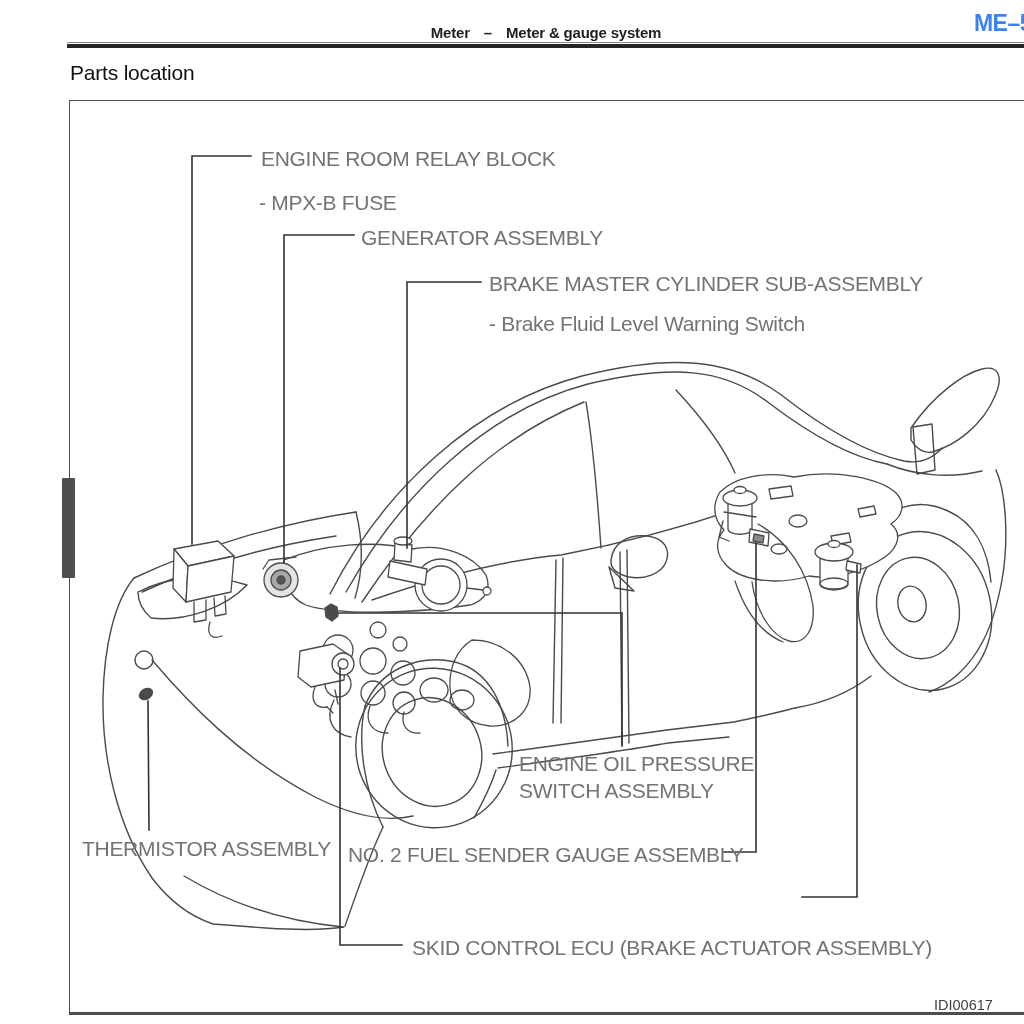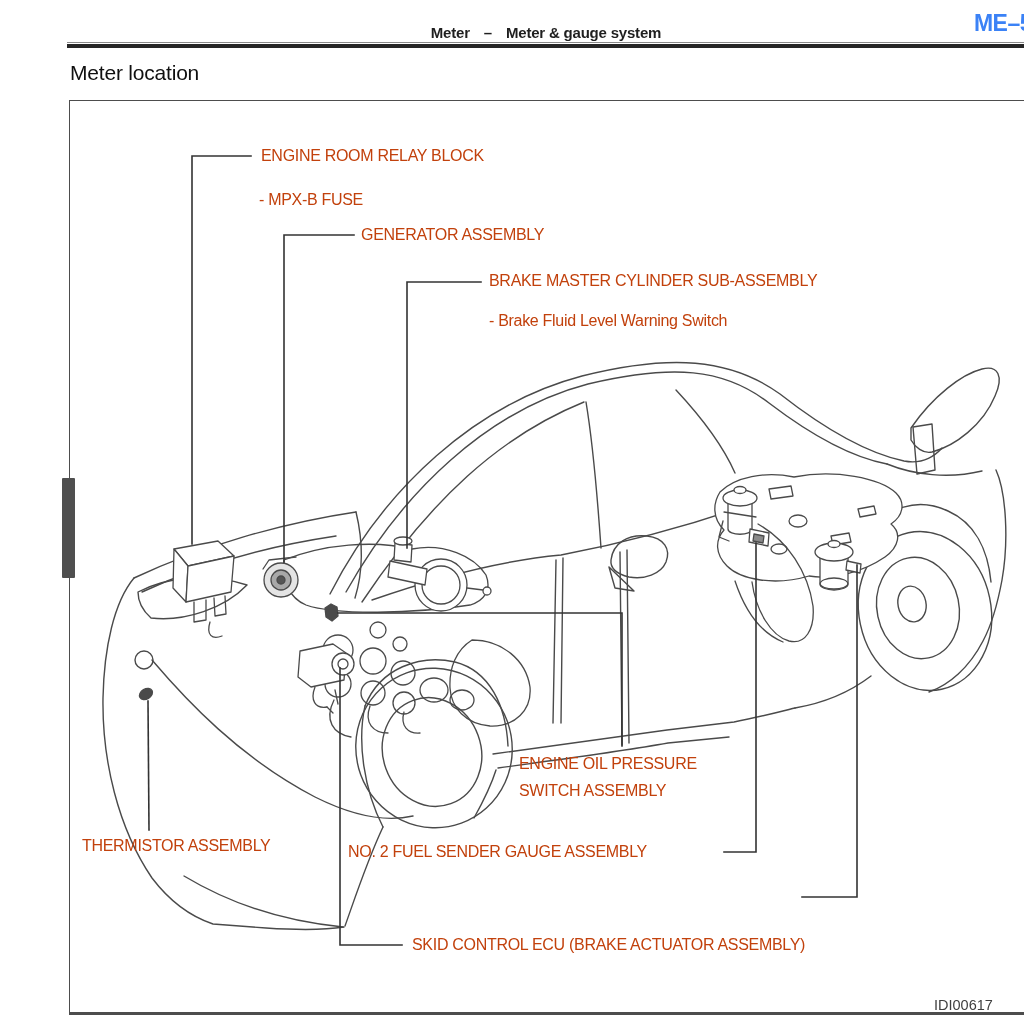--- a/index.html
+++ b/index.html
@@ -22,21 +22,21 @@
   }
   .frame{
     position:absolute;left:35px;top:100px;width:956px;height:915px;
     border:1.5px solid #4d4d4d;border-bottom-width:3px;background:#ffffff;box-sizing:border-box;
   }
   .scroll-thumb{
     position:absolute;left:28px;top:478px;width:13px;height:100px;background:#4f4f4f;border-radius:1px;
   }
   svg.art{position:absolute;left:0;top:0;width:1024px;height:1024px;}
   .lbl{
-    position:absolute;white-space:nowrap;font-size:16px;letter-spacing:-0.3px;color:#c2410c;
+    position:absolute;white-space:nowrap;font-size:21px;letter-spacing:-0.3px;color:#737373;
   }
   .lbl.twoline{line-height:27px;}
   .fig-code{
     position:absolute;left:900px;top:997px;width:80px;
     font-size:14.5px;color:#3f3f3f;letter-spacing:0px;
   }
 </style>
 </head>
 <body>
 
@@ -44,21 +44,21 @@
 
   <div class="hdr-center">
     <span>Meter</span>
     <span>–</span>
     <span>Meter &amp; gauge system</span>
   </div>
   <div class="hdr-page">ME–5</div>
   <div class="hdr-rule-thin"></div>
   <div class="hdr-rule"></div>
 
-  <div class="page-title">Meter location</div>
+  <div class="page-title">Parts location</div>
 
   <div class="frame"></div>
 
   <svg class="art" viewBox="0 0 1024 1024">
     <g fill="none" stroke="#4a4a4a" stroke-width="1.4" stroke-linecap="round" stroke-linejoin="round">
 
       <path d="M296,594 C350,488 442,404 548,376 C636,354 696,358 746,394 C792,430 832,453 870,461 C886,464 899,458 908,448"></path>
       <path d="M312,592 C368,492 454,410 554,384 C638,364 690,368 735,403 C777,435 816,457 853,464"></path>
       <path d="M328,602 C396,500 466,436 550,402"></path>
       <path d="M552,402 C560,450 564,505 567,548"></path>

